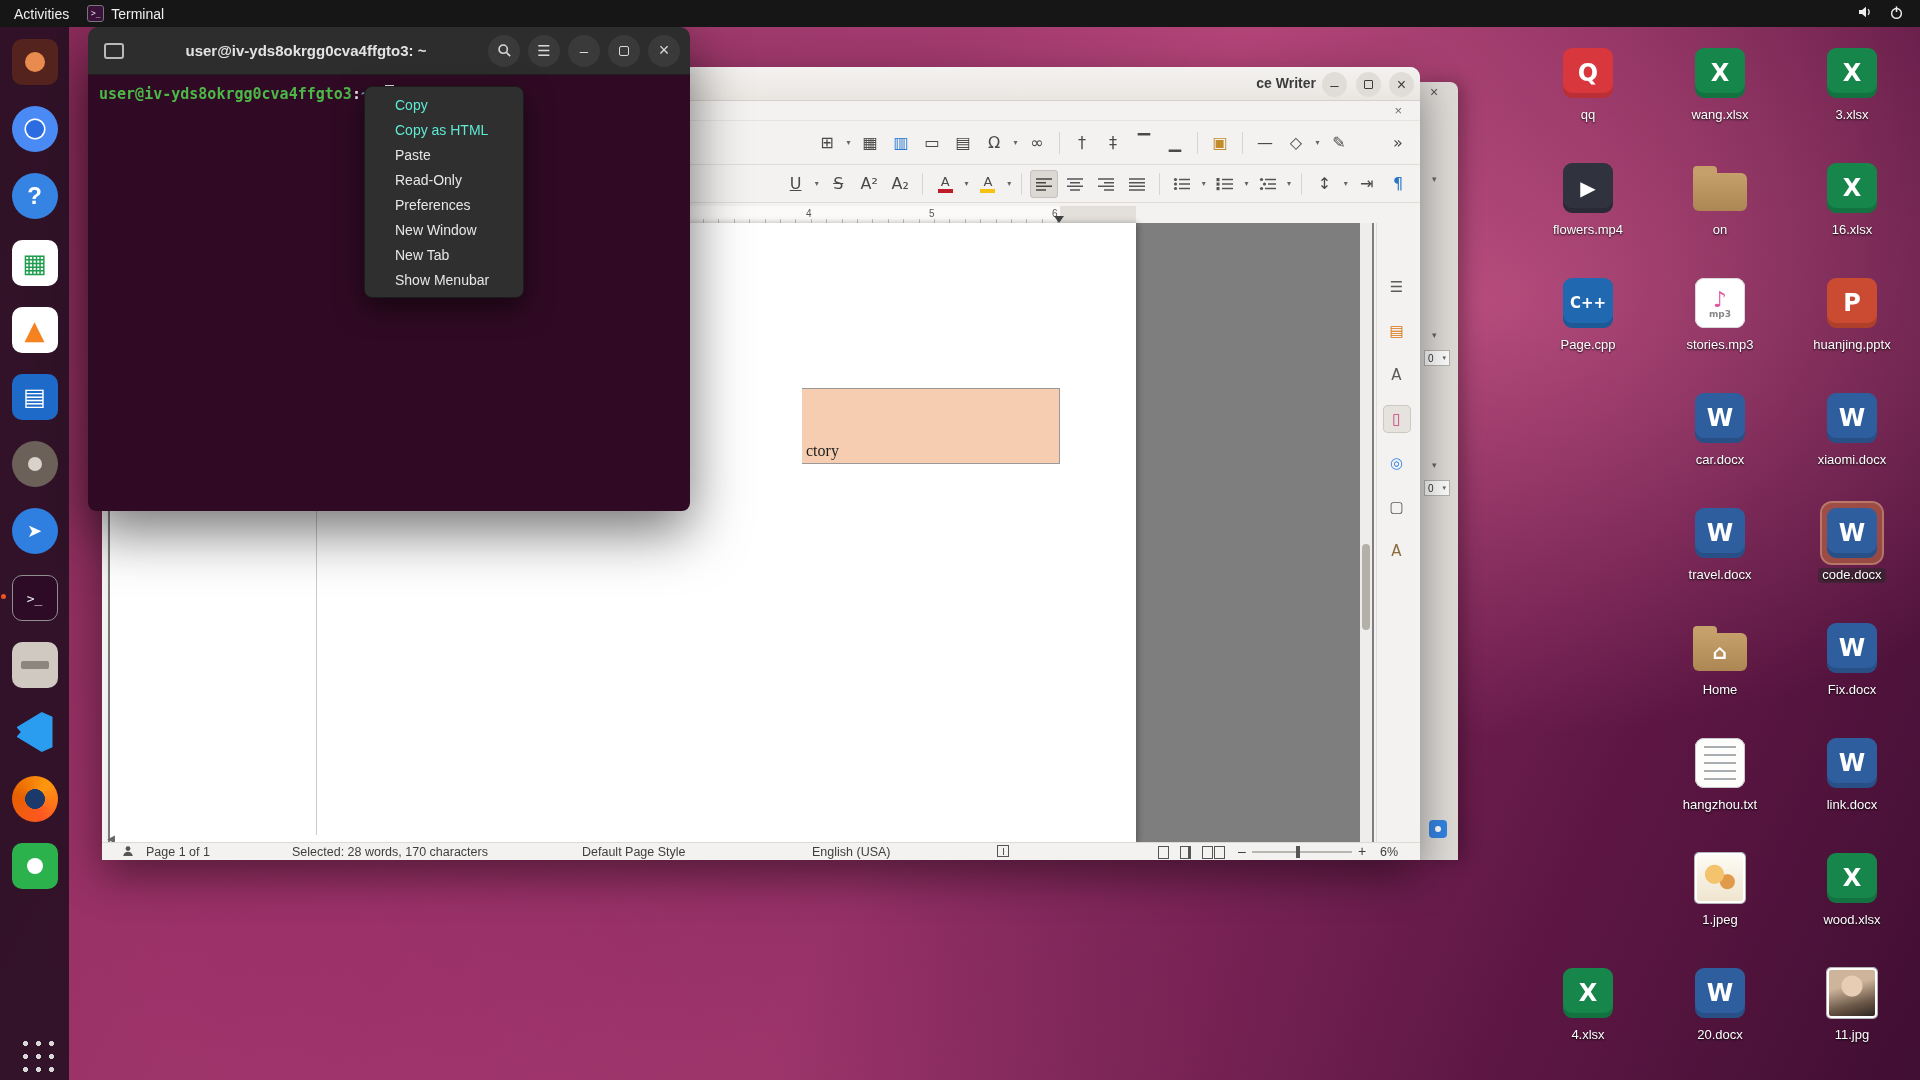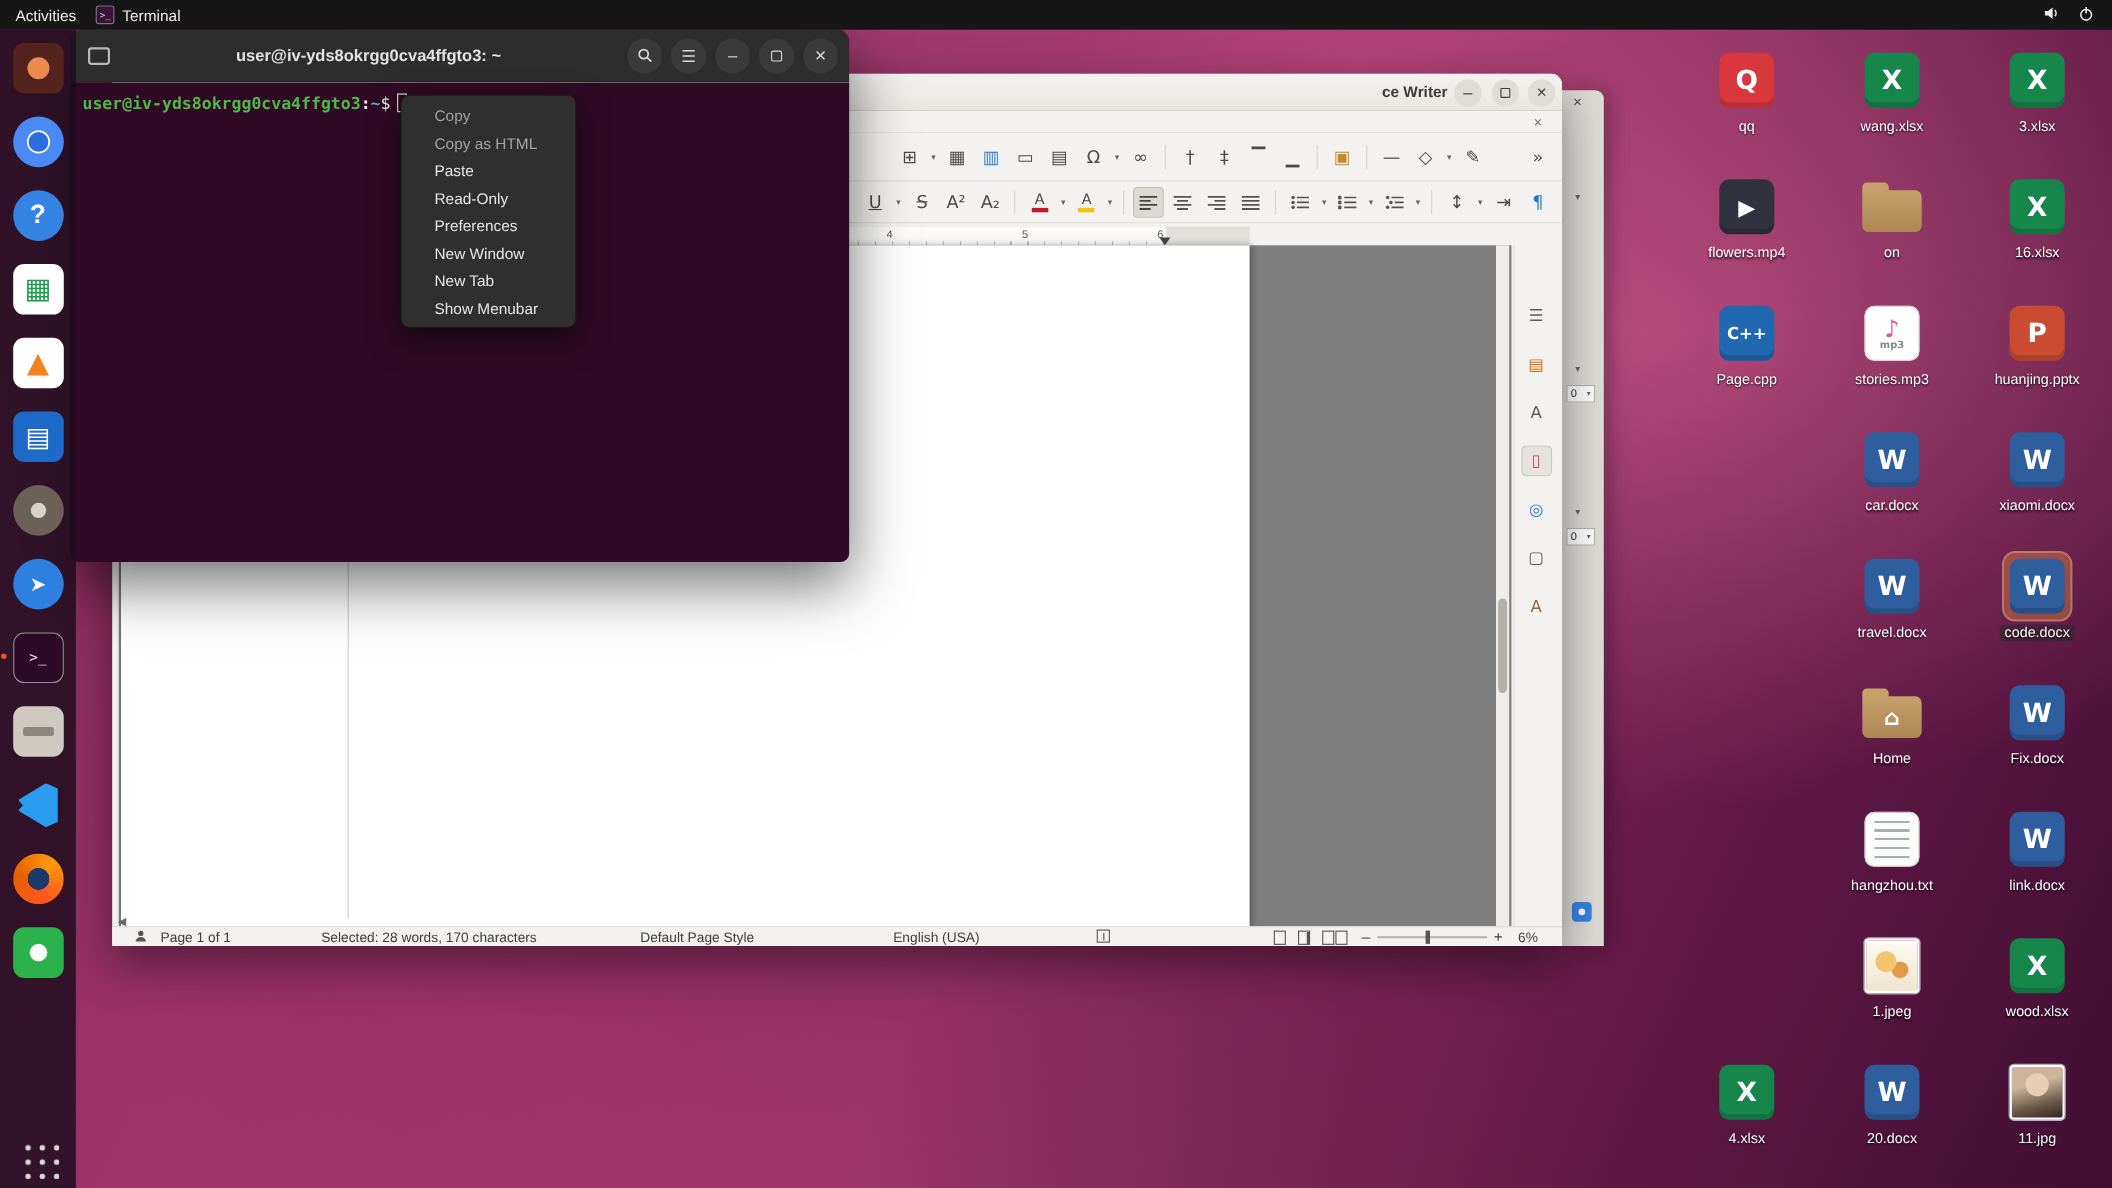--- a/index.html
+++ b/index.html
@@ -151,42 +151,42 @@
     border-radius:0 8px 0 0; box-shadow:6px 0 18px rgba(0,0,0,.28); z-index:4; }
   .bw-x { position:absolute; left:10px; top:2px; font-size:14px; color:#555; }
   .bw-caret { position:absolute; left:12px; font-size:9px; color:#666; }
   .bw-spin { position:absolute; left:4px; width:26px; height:16px; background:#fff; border:1px solid #b9b5b0;
     font-size:10px; color:#333; display:flex; align-items:center; justify-content:space-between; padding:0 3px; }
   .bw-spin .sc { font-size:7px; color:#666; }
   .bw-blue { position:absolute; left:9px; bottom:22px; width:18px; height:18px; border-radius:4px; background:#3584e4; }
   .bw-blue i { display:block; width:6px; height:6px; border-radius:50%; background:#fff; margin:6px auto; }
 
   
-  .term { position:absolute; left:64px; top:27px; width:708px; height:484px; z-index:10;
+  .term { position:absolute; left:88px; top:27px; width:602px; height:484px; z-index:10;
     border-radius:10px 10px 8px 8px; box-shadow:0 20px 55px rgba(0,0,0,.55); }
   .term-header { height:48px; background:#2d2d2d; border-bottom:1px solid #1f1f1f; border-radius:10px 10px 0 0;
     display:flex; align-items:center; padding:0 10px; gap:8px; }
   .t-tabicon { width:20px; height:16px; border:2px solid #b9b9b9; border-radius:3px; margin-left:6px; }
   .term-title { flex:1; text-align:center; color:#e3e3e3; font-size:15px; font-weight:bold; }
   .tbtn { width:32px; height:32px; border-radius:50%; background:#3a3a3a; color:#d9d9d9;
     display:flex; align-items:center; justify-content:center; font-size:15px; }
   .tbtn.maxi span { display:block; width:10px; height:10px; border:1.5px solid #d9d9d9; border-radius:2px; }
   .term-body { position:absolute; top:48px; left:0; right:0; bottom:0; background:#300a24;
     border-radius:0 0 8px 8px; padding:9px 11px; font-family:"DejaVu Sans Mono",monospace;
     font-size:15px; font-weight:bold; line-height:20px; }
   .p-user { color:#4cb847; } .p-sep { color:#efefef; } .p-path { color:#729fcf; } .p-dollar { color:#efefef; font-weight:normal; }
   .cursor { display:inline-block; width:9px; height:17px; border:1.5px solid #e8e8e8; vertical-align:-3px; margin-left:6px; }
 
   
   .cmenu { position:absolute; left:364px; top:86px; width:160px; background:#2f2f2f;
     border:1px solid #1c1c1c; border-radius:8px; padding:5px 0; z-index:20;
     box-shadow:0 10px 28px rgba(0,0,0,.55); }
   .cmenu-item { height:25px; display:flex; align-items:center; padding-left:30px;
     font-size:14px; color:#e6e6e6; }
-  .cmenu-item.disabled { color:#a3a3a3; }
+  .cmenu-item.disabled { color:#5eead4; }
 
   .tb-svg { display:block; }
 </style>
 </head>
 <body>
 
 <div id="screen">
 
   <div class="desk">
     <div class="dicon" style="grid-area:1/1">
@@ -556,20 +556,23 @@
       <span class="rnum" style="left:573px">3</span>
       <span class="rnum" style="left:696px">4</span>
       <span class="rnum" style="left:819px">5</span>
       <span class="rnum" style="left:942px">6</span>
       <div class="rmarker"></div>
     </div>
 
     <div class="w-canvas"></div>
     <div class="w-page">
       <div class="tboundary"></div>
+      <div class="cell">
+        <span class="cell-text">ctory</span>
+      </div>
     </div>
     <div class="w-vscroll">
         <div class="w-vthumb"></div>
       </div>
     <div class="w-hscroll-arrow">◀</div>
 
     <div class="w-rail">
       <div class="rail-ic" style="color:#5a5a5a">
           <span>☰</span>
         </div>

